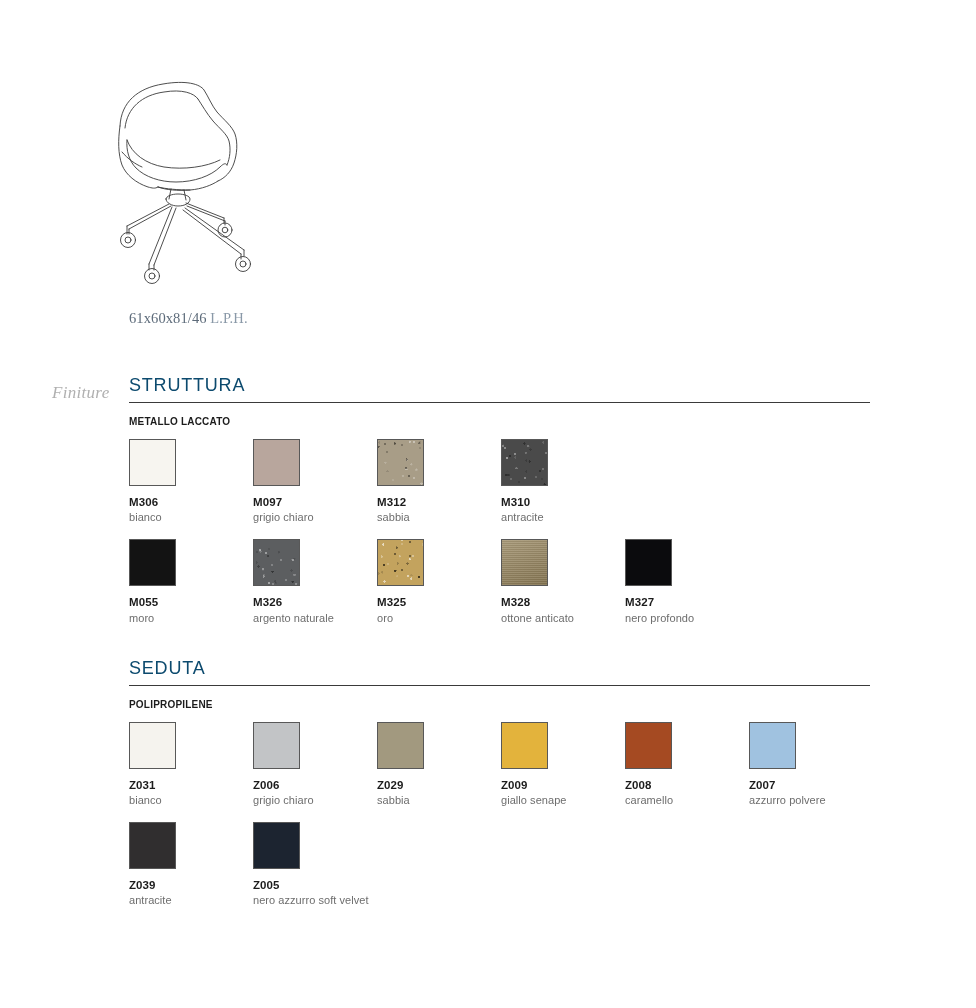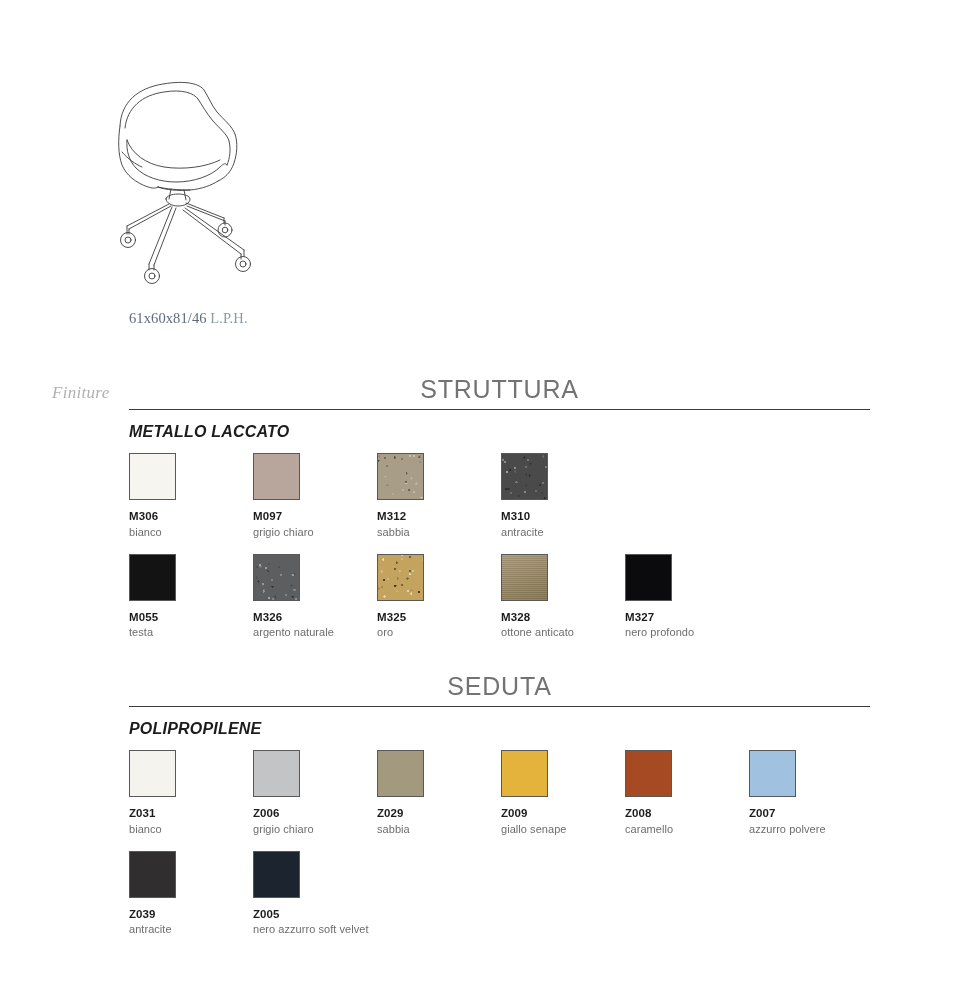--- a/index.html
+++ b/index.html
@@ -57,43 +57,41 @@
   .sections {
     position: absolute;
     left: 129px;
     top: 376px;
     width: 741px;
   }
 
   .section { margin-bottom: 0; }
 
   .section-title {
-    font-size: 25px;
+    font-size: 18px;
     font-weight: 300;
-    color: #737373;
+    color: #0c4a6e;
     letter-spacing: 0.8px;
     line-height: 1.05;
     padding-bottom: 7px;
-    text-align: center;
   }
 
   .section-rule {
     width: 741px;
     height: 1px;
     background: #3a3a3a;
     margin-bottom: 13px;
   }
 
   .subsection-title {
-    font-size: 16px;
+    font-size: 10px;
     font-weight: bold;
     color: #1c1c1c;
     letter-spacing: 0.2px;
     margin-bottom: 12px;
-    font-style: italic;
   }
 
   
   .swatch-row {
     display: flex;
     margin-bottom: 14px;
   }
 
   .swatch-item {
     width: 124px;
@@ -224,21 +222,21 @@
         <div class="swatch-chip" style="background-color: rgb(74, 74, 74); background-image: radial-gradient(circle at 54% 69.9%, rgba(0, 0, 0, 0.17) 0px, rgba(0, 0, 0, 0.17) 1.1px, rgba(0, 0, 0, 0) 1.2px), radial-gradient(circle at 84.5% 69.3%, rgba(0, 0, 0, 0.33) 0px, rgba(0, 0, 0, 0.33) 1.1px, rgba(0, 0, 0, 0) 1.2px), radial-gradient(circle at 32.2% 62.5%, rgba(255, 255, 255, 0.26) 0px, rgba(255, 255, 255, 0.26) 1.1px, rgba(0, 0, 0, 0) 1.2px), radial-gradient(circle at 98.1% 29.3%, rgba(255, 255, 255, 0.27) 0px, rgba(255, 255, 255, 0.27) 1.1px, rgba(0, 0, 0, 0) 1.2px), radial-gradient(circle at 20.1% 86.2%, rgba(255, 255, 255, 0.19) 0px, rgba(255, 255, 255, 0.19) 1.1px, rgba(0, 0, 0, 0) 1.2px), radial-gradient(circle at 91.6% 5.4%, rgba(255, 255, 255, 0.16) 0px, rgba(255, 255, 255, 0.16) 1.1px, rgba(0, 0, 0, 0) 1.2px), radial-gradient(circle at 28.7% 31.5%, rgba(255, 255, 255, 0.37) 0px, rgba(255, 255, 255, 0.37) 1.1px, rgba(0, 0, 0, 0) 1.2px), radial-gradient(circle at 88.2% 86.5%, rgba(0, 0, 0, 0.14) 0px, rgba(0, 0, 0, 0.14) 1.1px, rgba(0, 0, 0, 0) 1.2px), radial-gradient(circle at 61.5% 47.7%, rgba(0, 0, 0, 0.34) 0px, rgba(0, 0, 0, 0.34) 1.1px, rgba(0, 0, 0, 0) 1.2px), radial-gradient(circle at 90.9% 64.7%, rgba(255, 255, 255, 0.23) 0px, rgba(255, 255, 255, 0.23) 1.1px, rgba(0, 0, 0, 0) 1.2px), radial-gradient(circle at 38.2% 93.1%, rgba(0, 0, 0, 0.17) 0px, rgba(0, 0, 0, 0.17) 1.1px, rgba(0, 0, 0, 0) 1.2px), radial-gradient(circle at 52.6% 28.3%, rgba(255, 255, 255, 0.23) 0px, rgba(255, 255, 255, 0.23) 1.1px, rgba(0, 0, 0, 0) 1.2px), radial-gradient(circle at 18.3% 35.8%, rgba(0, 0, 0, 0.35) 0px, rgba(0, 0, 0, 0.35) 1.1px, rgba(0, 0, 0, 0) 1.2px), radial-gradient(circle at 7% 17%, rgba(255, 255, 255, 0.36) 0px, rgba(255, 255, 255, 0.36) 1.1px, rgba(0, 0, 0, 0) 1.2px), radial-gradient(circle at 49.7% 8%, rgba(0, 0, 0, 0.34) 0px, rgba(0, 0, 0, 0.34) 1.1px, rgba(0, 0, 0, 0) 1.2px), radial-gradient(circle at 51% 84.6%, rgba(255, 255, 255, 0.34) 0px, rgba(255, 255, 255, 0.34) 1.1px, rgba(0, 0, 0, 0) 1.2px), radial-gradient(circle at 14.4% 77.8%, rgba(0, 0, 0, 0.33) 0px, rgba(0, 0, 0, 0.33) 1.1px, rgba(0, 0, 0, 0) 1.2px), radial-gradient(circle at 75.9% 82.3%, rgba(255, 255, 255, 0.17) 0px, rgba(255, 255, 255, 0.17) 1.1px, rgba(0, 0, 0, 0) 1.2px), radial-gradient(circle at 29.4% 38.8%, rgba(255, 255, 255, 0.13) 0px, rgba(255, 255, 255, 0.13) 1.1px, rgba(0, 0, 0, 0) 1.2px), radial-gradient(circle at 2.3% 12.4%, rgba(255, 255, 255, 0.31) 0px, rgba(255, 255, 255, 0.31) 1.1px, rgba(0, 0, 0, 0) 1.2px), radial-gradient(circle at 9% 77.2%, rgba(0, 0, 0, 0.39) 0px, rgba(0, 0, 0, 0.39) 1.1px, rgba(0, 0, 0, 0) 1.2px), radial-gradient(circle at 58.6% 13.7%, rgba(255, 255, 255, 0.26) 0px, rgba(255, 255, 255, 0.26) 1.1px, rgba(0, 0, 0, 0) 1.2px), radial-gradient(circle at 63.4% 21.4%, rgba(0, 0, 0, 0.22) 0px, rgba(0, 0, 0, 0.22) 1.1px, rgba(0, 0, 0, 0) 1.2px), radial-gradient(circle at 11.7% 40.6%, rgba(255, 255, 255, 0.45) 0px, rgba(255, 255, 255, 0.45) 1.1px, rgba(0, 0, 0, 0) 1.2px), radial-gradient(circle at 94.8% 98.9%, rgba(0, 0, 0, 0.42) 0px, rgba(0, 0, 0, 0.42) 1.1px, rgba(0, 0, 0, 0) 1.2px), radial-gradient(circle at 54% 45.8%, rgba(0, 0, 0, 0.19) 0px, rgba(0, 0, 0, 0.19) 1.1px, rgba(0, 0, 0, 0) 1.2px), linear-gradient(rgb(74, 74, 74), rgb(74, 74, 74));"></div>
         <div class="swatch-code">M310</div>
         <div class="swatch-name">antracite</div>
       </div>
     </div>
 
     <div class="swatch-row">
       <div class="swatch-item">
         <div class="swatch-chip" style="background-color: rgb(19, 19, 19);"></div>
         <div class="swatch-code">M055</div>
-        <div class="swatch-name">testa</div>
+        <div class="swatch-name">moro</div>
       </div>
       <div class="swatch-item">
         <div class="swatch-chip" style="background-color: rgb(92, 94, 96); background-image: radial-gradient(circle at 26.3% 28.7%, rgba(255, 255, 255, 0.39) 0px, rgba(255, 255, 255, 0.39) 1.1px, rgba(0, 0, 0, 0) 1.2px), radial-gradient(circle at 34% 19.4%, rgba(0, 0, 0, 0.12) 0px, rgba(0, 0, 0, 0.12) 1.1px, rgba(0, 0, 0, 0) 1.2px), radial-gradient(circle at 22.5% 77.1%, rgba(255, 255, 255, 0.14) 0px, rgba(255, 255, 255, 0.14) 1.1px, rgba(0, 0, 0, 0) 1.2px), radial-gradient(circle at 85.8% 44.1%, rgba(255, 255, 255, 0.4) 0px, rgba(255, 255, 255, 0.4) 1.1px, rgba(0, 0, 0, 0) 1.2px), radial-gradient(circle at 94.2% 97.6%, rgba(255, 255, 255, 0.3) 0px, rgba(255, 255, 255, 0.3) 1.1px, rgba(0, 0, 0, 0) 1.2px), radial-gradient(circle at 30.9% 34.9%, rgba(0, 0, 0, 0.3) 0px, rgba(0, 0, 0, 0.3) 1.1px, rgba(0, 0, 0, 0) 1.2px), radial-gradient(circle at 6.3% 27%, rgba(0, 0, 0, 0.16) 0px, rgba(0, 0, 0, 0.16) 1.1px, rgba(0, 0, 0, 0) 1.2px), radial-gradient(circle at 9.9% 58.9%, rgba(0, 0, 0, 0.3) 0px, rgba(0, 0, 0, 0.3) 1.1px, rgba(0, 0, 0, 0) 1.2px), radial-gradient(circle at 89.8% 42%, rgba(0, 0, 0, 0.15) 0px, rgba(0, 0, 0, 0.15) 1.1px, rgba(0, 0, 0, 0) 1.2px), radial-gradient(circle at 47% 92.1%, rgba(0, 0, 0, 0.2) 0px, rgba(0, 0, 0, 0.2) 1.1px, rgba(0, 0, 0, 0) 1.2px), radial-gradient(circle at 90% 77.7%, rgba(255, 255, 255, 0.26) 0px, rgba(255, 255, 255, 0.26) 1.1px, rgba(0, 0, 0, 0) 1.2px), radial-gradient(circle at 48.6% 94.8%, rgba(0, 0, 0, 0.1) 0px, rgba(0, 0, 0, 0.1) 1.1px, rgba(0, 0, 0, 0) 1.2px), radial-gradient(circle at 42.6% 98.4%, rgba(255, 255, 255, 0.26) 0px, rgba(255, 255, 255, 0.26) 1.1px, rgba(0, 0, 0, 0) 1.2px), radial-gradient(circle at 12.7% 22.5%, rgba(255, 255, 255, 0.42) 0px, rgba(255, 255, 255, 0.42) 1.1px, rgba(0, 0, 0, 0) 1.2px), radial-gradient(circle at 39.5% 56.1%, rgba(255, 255, 255, 0.23) 0px, rgba(255, 255, 255, 0.23) 1.1px, rgba(0, 0, 0, 0) 1.2px), radial-gradient(circle at 85.8% 92.8%, rgba(0, 0, 0, 0.43) 0px, rgba(0, 0, 0, 0.43) 1.1px, rgba(0, 0, 0, 0) 1.2px), radial-gradient(circle at 21.6% 81.3%, rgba(255, 255, 255, 0.35) 0px, rgba(255, 255, 255, 0.35) 1.1px, rgba(0, 0, 0, 0) 1.2px), radial-gradient(circle at 60.2% 45.2%, rgba(255, 255, 255, 0.26) 0px, rgba(255, 255, 255, 0.26) 1.1px, rgba(0, 0, 0, 0) 1.2px), radial-gradient(circle at 55.1% 27.5%, rgba(0, 0, 0, 0.17) 0px, rgba(0, 0, 0, 0.17) 1.1px, rgba(0, 0, 0, 0) 1.2px), radial-gradient(circle at 71.3% 88.5%, rgba(255, 255, 255, 0.25) 0px, rgba(255, 255, 255, 0.25) 1.1px, rgba(0, 0, 0, 0) 1.2px), radial-gradient(circle at 83.2% 67.6%, rgba(0, 0, 0, 0.16) 0px, rgba(0, 0, 0, 0.16) 1.1px, rgba(0, 0, 0, 0) 1.2px), radial-gradient(circle at 33% 94.9%, rgba(255, 255, 255, 0.43) 0px, rgba(255, 255, 255, 0.43) 1.1px, rgba(0, 0, 0, 0) 1.2px), radial-gradient(circle at 20% 65.4%, rgba(255, 255, 255, 0.35) 0px, rgba(255, 255, 255, 0.35) 1.1px, rgba(0, 0, 0, 0) 1.2px), radial-gradient(circle at 41.3% 70.5%, rgba(0, 0, 0, 0.42) 0px, rgba(0, 0, 0, 0.42) 1.1px, rgba(0, 0, 0, 0) 1.2px), radial-gradient(circle at 14.7% 25.5%, rgba(255, 255, 255, 0.18) 0px, rgba(255, 255, 255, 0.18) 1.1px, rgba(0, 0, 0, 0) 1.2px), radial-gradient(circle at 6% 50.1%, rgba(0, 0, 0, 0.16) 0px, rgba(0, 0, 0, 0.16) 1.1px, rgba(0, 0, 0, 0) 1.2px), linear-gradient(rgb(92, 94, 96), rgb(92, 94, 96));"></div>
         <div class="swatch-code">M326</div>
         <div class="swatch-name">argento naturale</div>
       </div>
       <div class="swatch-item">
         <div class="swatch-chip" style="background-color: rgb(195, 163, 94); background-image: radial-gradient(circle at 70.4% 42.9%, rgba(255, 255, 255, 0.6) 0px, rgba(255, 255, 255, 0.6) 1.1px, rgba(0, 0, 0, 0) 1.2px), radial-gradient(circle at 14.5% 92.2%, rgba(255, 255, 255, 0.54) 0px, rgba(255, 255, 255, 0.54) 1.1px, rgba(0, 0, 0, 0) 1.2px), radial-gradient(circle at 21.9% 54%, rgba(255, 255, 255, 0.2) 0px, rgba(255, 255, 255, 0.2) 1.1px, rgba(0, 0, 0, 0) 1.2px), radial-gradient(circle at 9.3% 72%, rgba(0, 0, 0, 0.16) 0px, rgba(0, 0, 0, 0.16) 1.1px, rgba(0, 0, 0, 0) 1.2px), radial-gradient(circle at 1% 74.6%, rgba(0, 0, 0, 0.16) 0px, rgba(0, 0, 0, 0.16) 1.1px, rgba(0, 0, 0, 0) 1.2px), radial-gradient(circle at 44% 52.1%, rgba(0, 0, 0, 0.22) 0px, rgba(0, 0, 0, 0.22) 1.1px, rgba(0, 0, 0, 0) 1.2px), radial-gradient(circle at 99.4% 10.1%, rgba(255, 255, 255, 0.19) 0px, rgba(255, 255, 255, 0.19) 1.1px, rgba(0, 0, 0, 0) 1.2px), radial-gradient(circle at 66.7% 79.8%, rgba(255, 255, 255, 0.54) 0px, rgba(255, 255, 255, 0.54) 1.1px, rgba(0, 0, 0, 0) 1.2px), radial-gradient(circle at 71.4% 35.9%, rgba(0, 0, 0, 0.4) 0px, rgba(0, 0, 0, 0.4) 1.1px, rgba(0, 0, 0, 0) 1.2px), radial-gradient(circle at 48.2% 36.3%, rgba(255, 255, 255, 0.32) 0px, rgba(255, 255, 255, 0.32) 1.1px, rgba(0, 0, 0, 0) 1.2px), radial-gradient(circle at 76.9% 35.7%, rgba(255, 255, 255, 0.35) 0px, rgba(255, 255, 255, 0.35) 1.1px, rgba(0, 0, 0, 0) 1.2px), radial-gradient(circle at 13.4% 55.9%, rgba(0, 0, 0, 0.6) 0px, rgba(0, 0, 0, 0.6) 1.1px, rgba(0, 0, 0, 0) 1.2px), radial-gradient(circle at 52.8% 8.4%, rgba(255, 255, 255, 0.21) 0px, rgba(255, 255, 255, 0.21) 1.1px, rgba(0, 0, 0, 0) 1.2px), radial-gradient(circle at 73.7% 85.7%, rgba(255, 255, 255, 0.55) 0px, rgba(255, 255, 255, 0.55) 1.1px, rgba(0, 0, 0, 0) 1.2px), radial-gradient(circle at 41.7% 16.9%, rgba(0, 0, 0, 0.43) 0px, rgba(0, 0, 0, 0.43) 1.1px, rgba(0, 0, 0, 0) 1.2px), radial-gradient(circle at 38.7% 68.6%, rgba(0, 0, 0, 0.64) 0px, rgba(0, 0, 0, 0.64) 1.1px, rgba(0, 0, 0, 0) 1.2px), radial-gradient(circle at 53.7% 66.1%, rgba(0, 0, 0, 0.4) 0px, rgba(0, 0, 0, 0.4) 1.1px, rgba(0, 0, 0, 0) 1.2px), radial-gradient(circle at 52.5% 0.2%, rgba(255, 255, 255, 0.48) 0px, rgba(255, 255, 255, 0.48) 1.1px, rgba(0, 0, 0, 0) 1.2px), radial-gradient(circle at 74.3% 78.2%, rgba(0, 0, 0, 0.11) 0px, rgba(0, 0, 0, 0.11) 1.1px, rgba(0, 0, 0, 0) 1.2px), radial-gradient(circle at 11.4% 10%, rgba(255, 255, 255, 0.61) 0px, rgba(255, 255, 255, 0.61) 1.1px, rgba(0, 0, 0, 0) 1.2px), radial-gradient(circle at 65.7% 52.5%, rgba(0, 0, 0, 0.36) 0px, rgba(0, 0, 0, 0.36) 1.1px, rgba(0, 0, 0, 0) 1.2px), radial-gradient(circle at 37.9% 30.7%, rgba(0, 0, 0, 0.44) 0px, rgba(0, 0, 0, 0.44) 1.1px, rgba(0, 0, 0, 0) 1.2px), radial-gradient(circle at 8.5% 36.8%, rgba(255, 255, 255, 0.35) 0px, rgba(255, 255, 255, 0.35) 1.1px, rgba(0, 0, 0, 0) 1.2px), radial-gradient(circle at 91.8% 82.6%, rgba(0, 0, 0, 0.63) 0px, rgba(0, 0, 0, 0.63) 1.1px, rgba(0, 0, 0, 0) 1.2px), radial-gradient(circle at 71.4% 3.9%, rgba(0, 0, 0, 0.42) 0px, rgba(0, 0, 0, 0.42) 1.1px, rgba(0, 0, 0, 0) 1.2px), radial-gradient(circle at 42.9% 80.7%, rgba(255, 255, 255, 0.15) 0px, rgba(255, 255, 255, 0.15) 1.1px, rgba(0, 0, 0, 0) 1.2px), linear-gradient(rgb(195, 163, 94), rgb(195, 163, 94));"></div>
         <div class="swatch-code">M325</div>
         <div class="swatch-name">oro</div>

